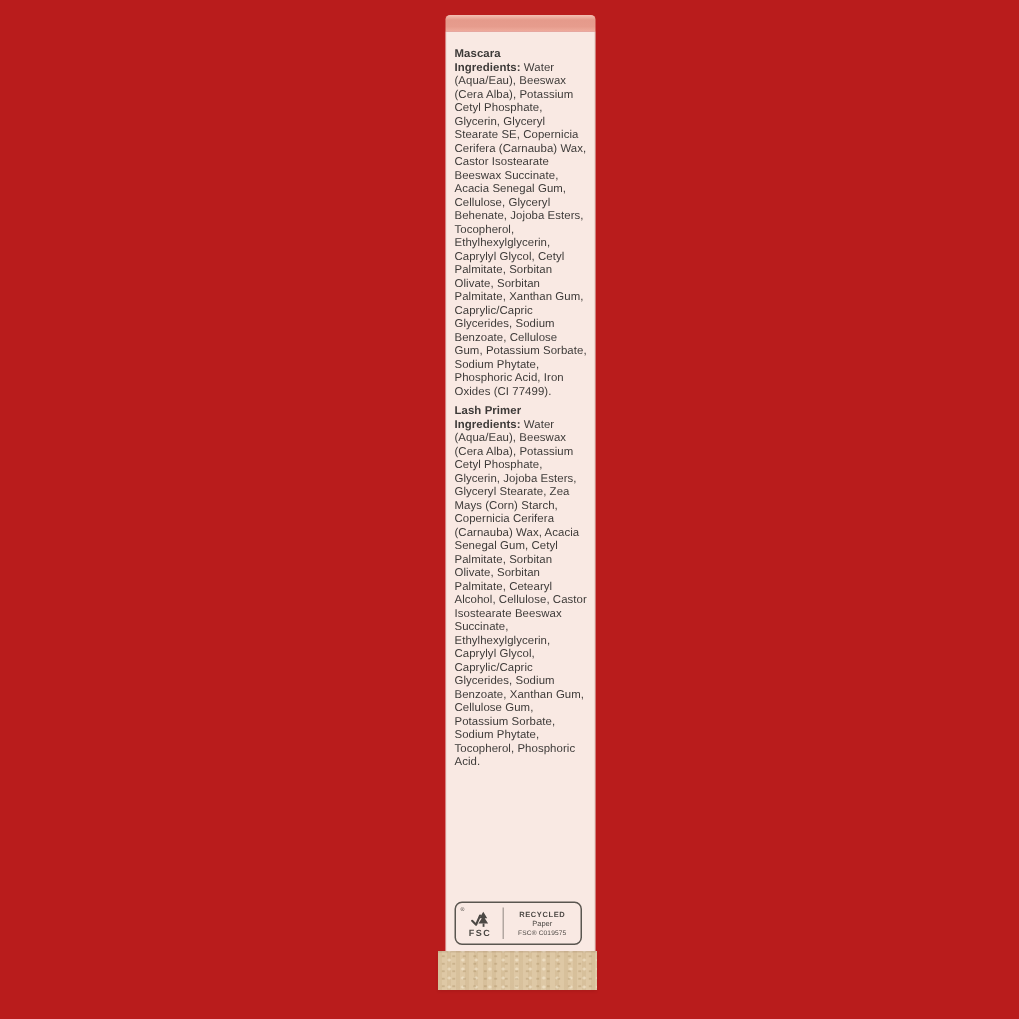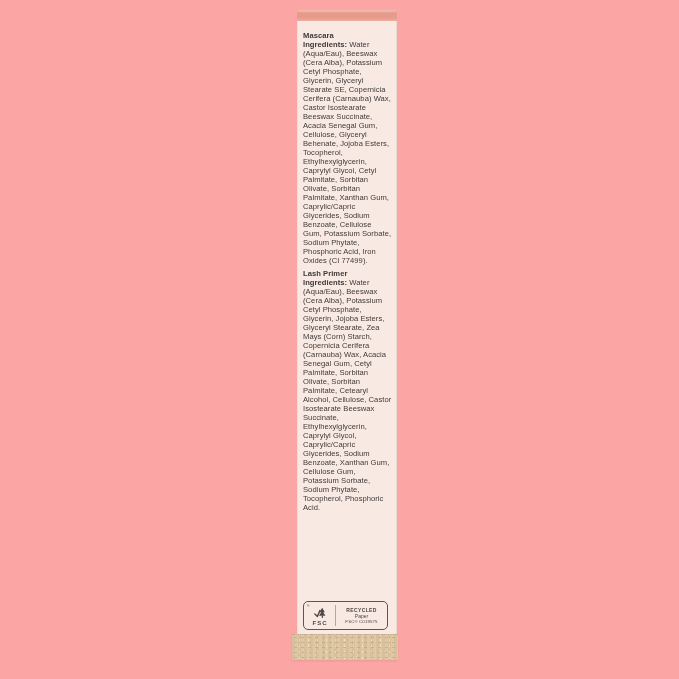--- a/index.html
+++ b/index.html
@@ -3,21 +3,21 @@
 <meta charset="utf-8">
 <style>
   :root{
     --box-body:#f9e9e3;
     --box-top-edge:#e79c8d;
     --cardboard-edge:#dcc5a0;
     --text:#3d3a38;
   }
   *{margin:0;padding:0;box-sizing:border-box;}
   body{width:679px;height:679px;background:#ffffff;font-family:"Liberation Sans",sans-serif;}
-  .stage{position:relative;width:679px;height:679px;background:#fca5a5;overflow:hidden;}
+  .stage{position:relative;width:679px;height:679px;background:#b91c1c;overflow:hidden;}
   .box{position:absolute;left:297px;top:10px;width:100px;}
   .cap{
     height:11px;width:100px;
     border-radius:3px 3px 0 0;
     background:linear-gradient(#f4c0b3 0%,#e59a8b 30%,#e69c8d 70%,#efac9d 100%);
   }
   .panel{
     position:relative;
     width:100px;height:613px;
     background:var(--box-body);

